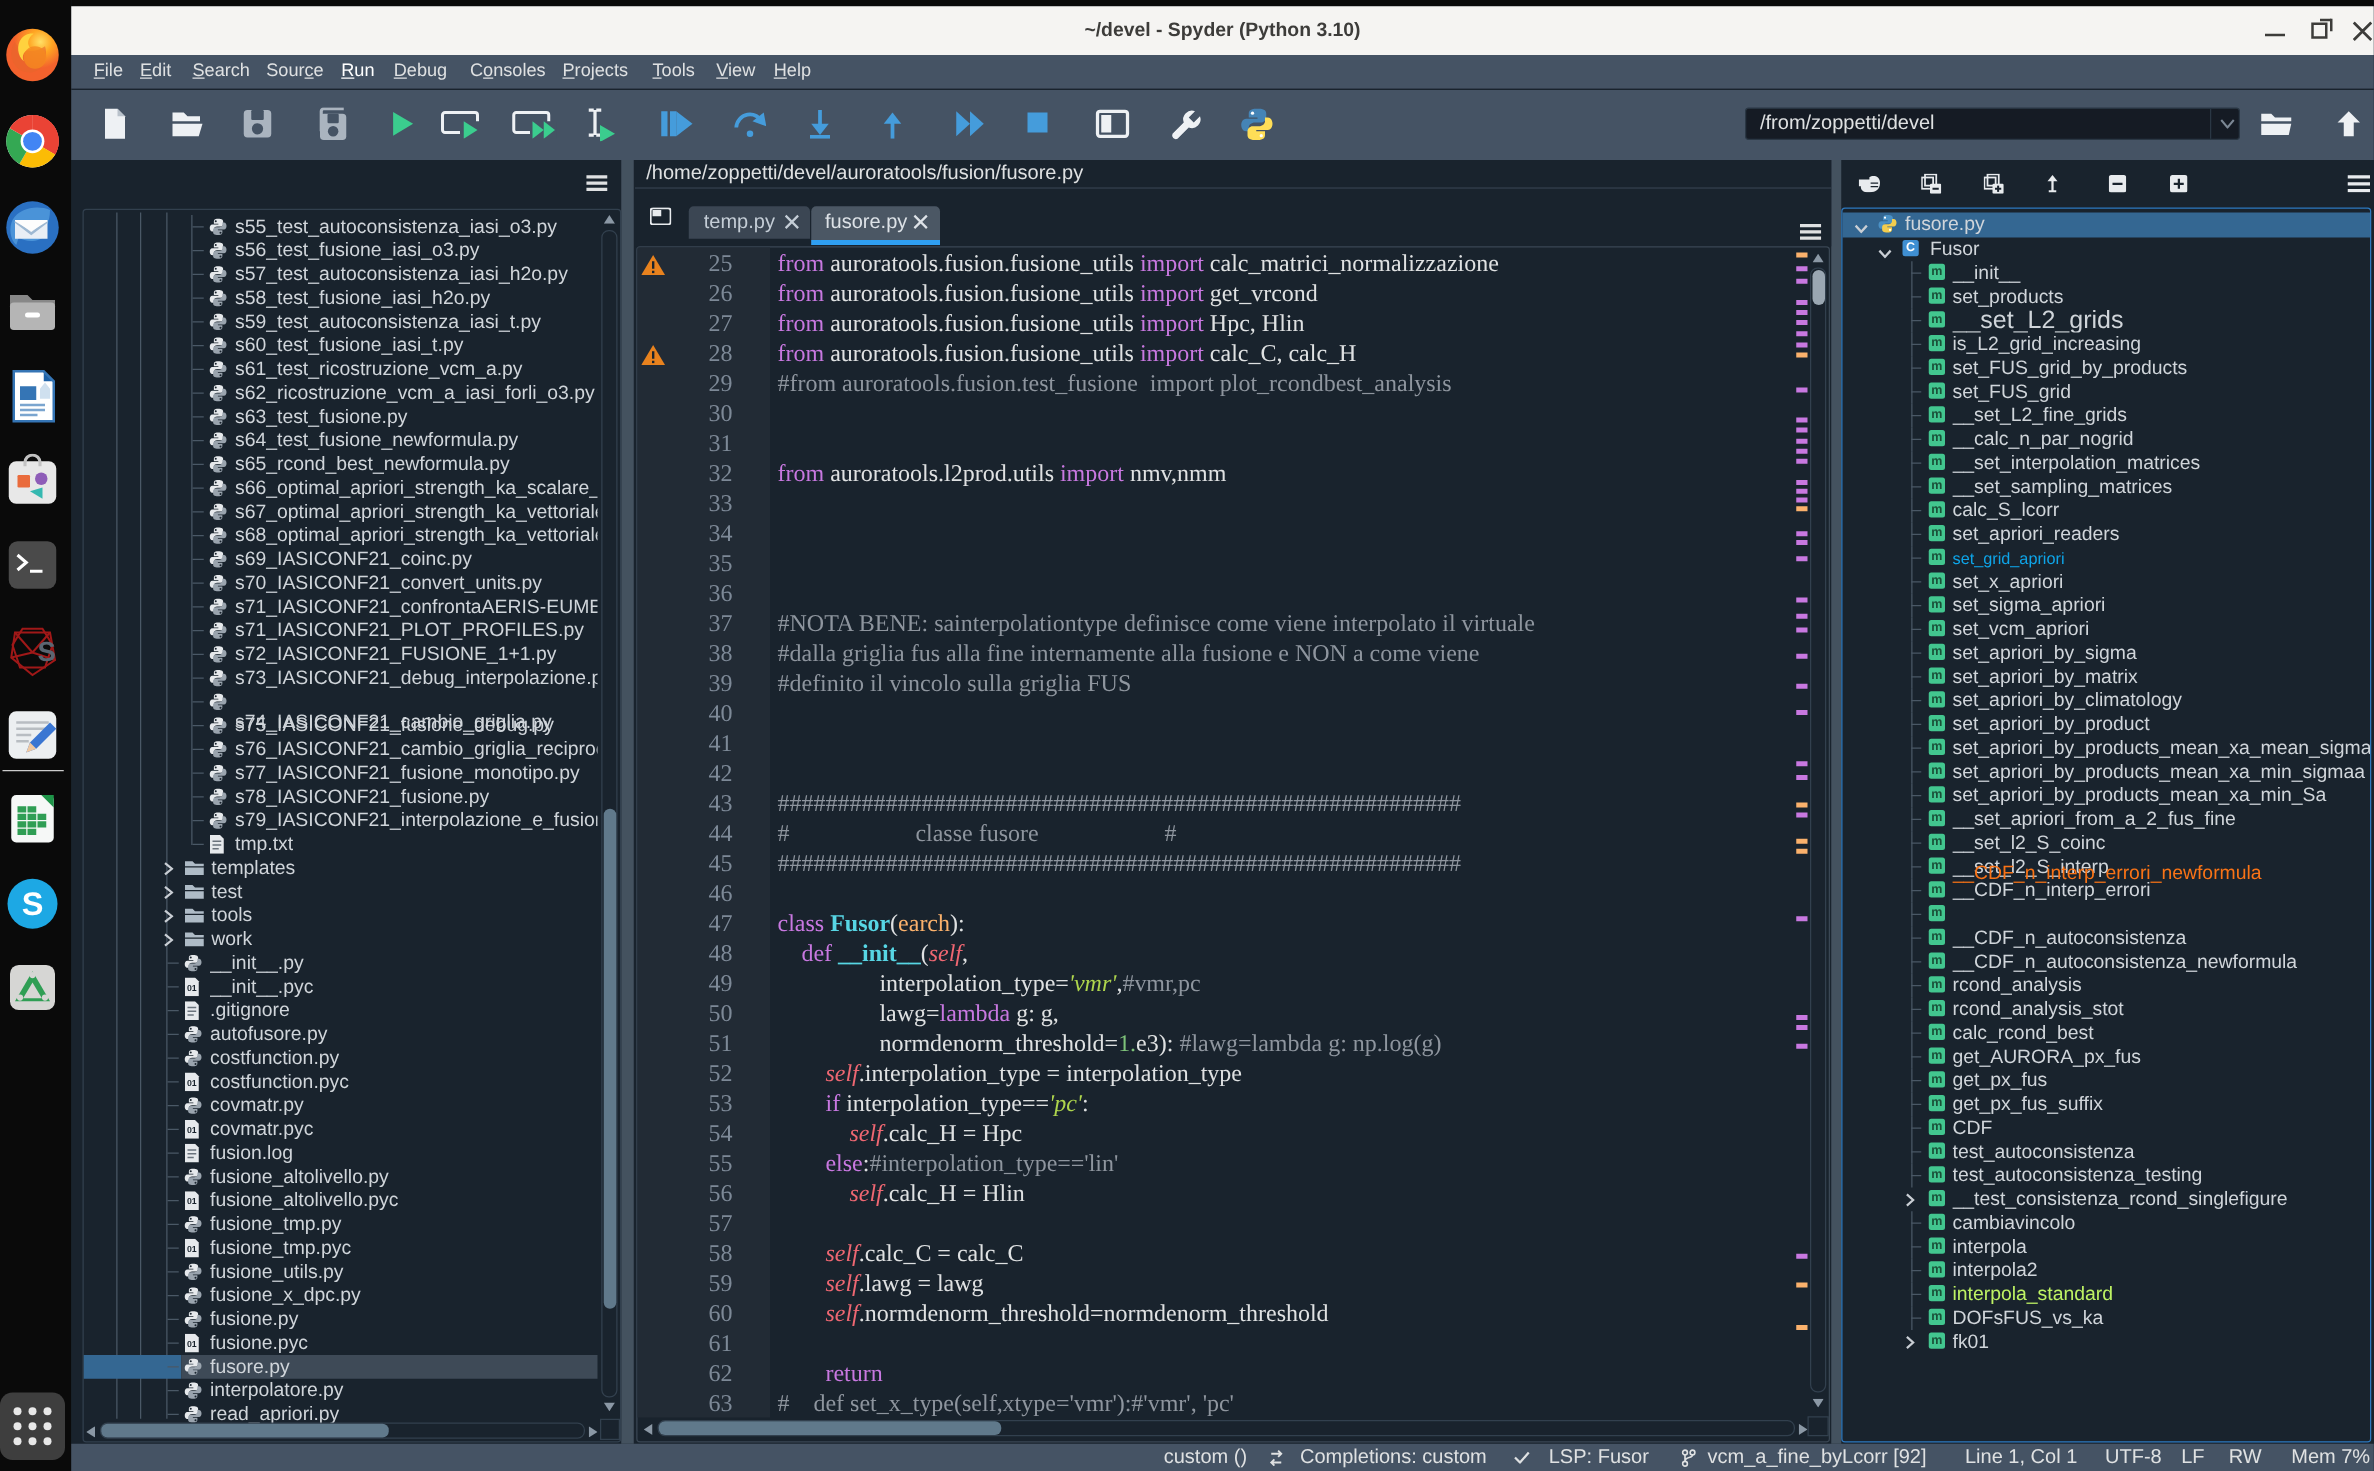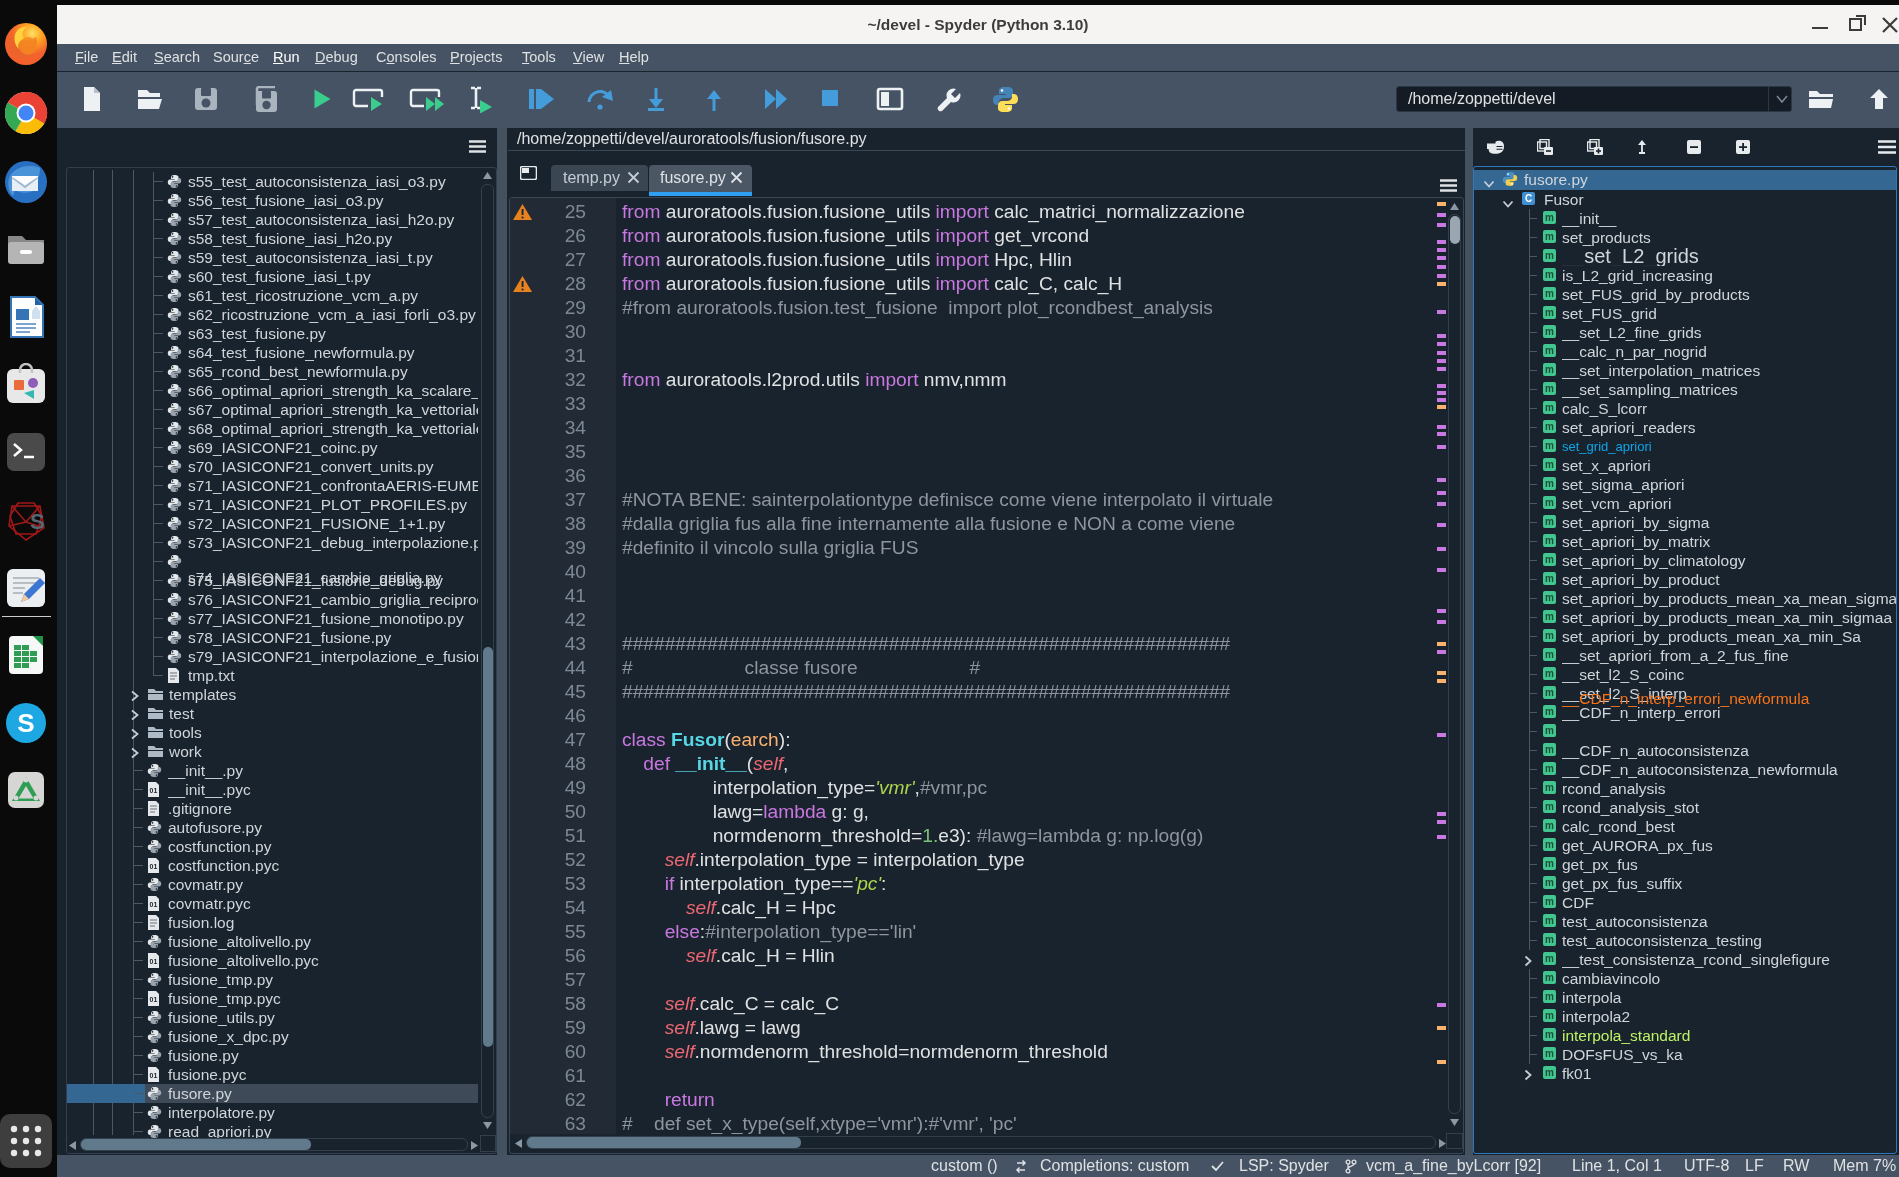--- a/index.html
+++ b/index.html
@@ -1,16 +1,16 @@
 <!DOCTYPE html>
 <html><head><meta charset="utf-8"><style>
 *{margin:0;padding:0;box-sizing:border-box}
 html,body{width:1899px;height:1177px;overflow:hidden;background:#19232d;font-family:"Liberation Sans",sans-serif}
 .abs{position:absolute}
-pre{font-family:Liberation Sans, sans-serif;white-space:pre}
+pre{font-family:Liberation Serif, serif;white-space:pre}
 </style></head><body>
 <div class="abs" style="left:0;top:0;width:57px;height:1177px;background:#0a0a0a"></div>
 <div class="abs" style="left:57px;top:0;width:1842px;height:5px;background:#0a0a0a"></div>
 <div class="abs" style="left:57px;top:5px;width:1842px;height:39px;background:#f5f4f2"></div>
 <div class="abs" style="left:57px;top:44px;width:1842px;height:27px;background:#455364"></div>
 <div class="abs" style="left:57px;top:71px;width:1842px;height:57px;background:#455364;border-top:1px solid #19232d"></div>
 <div class="abs" style="left:57px;top:128px;width:1842px;height:1027px;background:#19232d"></div>
 <div class="abs" style="left:57px;top:1155px;width:1842px;height:22px;background:#455364"></div>
 <div class="abs" style="left:497px;top:128px;width:10px;height:1027px;background:#44525f"></div>
 <div class="abs" style="left:1465px;top:128px;width:8px;height:1027px;background:#44525f"></div>
@@ -103,21 +103,21 @@
 <svg class="abs" style="left:934px;top:86px" width="27" height="27" viewBox="0 0 27 27">
     <path d="M22 3 a7 7 0 0 0 -9 9 L4 21 a3 3 0 0 0 4 4 L17 16 a7 7 0 0 0 9 -9 l-5 5 -4 -4 z" fill="#eef1f4"></path>
   </svg>
 <svg class="abs" style="left:992px;top:86px" width="27" height="27" viewBox="0 0 27 27">
     <path d="M13 1 c-5 0 -6 2 -6 4 v3 h7 v1 h-9 c-3 0 -4 3 -4 5 s1 5 4 5 h2 v-3 c0-2 2-4 5-4 h5 c2 0 4-2 4-4 V5 c0-2 -1-4 -6-4 z" fill="#4584b6"></path>
     <path d="M14 26 c5 0 6-2 6-4 v-3 h-7 v-1 h9 c3 0 4-3 4-5 s-1-5 -4-5 h-2 v3 c0 2 -2 4 -5 4 h-5 c-2 0 -4 2 -4 4 v3 c0 2 1 4 6 4 z" fill="#ffde57"></path>
     <circle cx="10" cy="4.5" r="1.3" fill="#fff"></circle>
     <circle cx="17" cy="22.5" r="1.3" fill="#fff"></circle>
   </svg>
 <div class="abs" style="left:1396px;top:86px;width:396px;height:26px;background:#151b24;border:1px solid #2a3744;border-radius:3px"></div>
-<div class="abs" style="left:1408px;top:86px;height:26px;line-height:26px;font-size:16px;color:#dfe1e2">/home/zoppetti/devel</div>
+<div class="abs" style="left:1408px;top:86px;height:26px;line-height:26px;font-size:16px;color:#dfe1e2">/from/zoppetti/devel</div>
 <div class="abs" style="left:1768px;top:87px;width:1px;height:24px;background:#2a3744"></div>
 <svg class="abs" style="left:1776px;top:95px" width="12" height="8" viewBox="0 0 12 8">
     <path d="M1 1 L6 7 L11 1" fill="none" stroke="#7b8794" stroke-width="1.6"></path>
   </svg>
 <svg class="abs" style="left:1808px;top:88px" width="26" height="22" viewBox="0 0 26 22">
     <path d="M1 3 h8 l3 3 h13 v3 h-24 z" fill="#eef1f4"></path>
     <path d="M1 11 h24 l-2 9 h-22 z" fill="#eef1f4"></path>
   </svg>
 <svg class="abs" style="left:1868px;top:87px" width="22" height="24" viewBox="0 0 22 24">
     <path d="M11 2 L20 11 H15 V22 H7 V11 H2 z" fill="#eef1f4"></path>
@@ -1036,21 +1036,21 @@
 <div class="abs" style="left:1562px;top:1045px;width:334px;height:19px;line-height:19px;font-size:15.5px;color:#d0d5da;white-space:nowrap;overflow:hidden">DOFsFUS_vs_ka</div>
 <div class="abs" style="left:1524px;top:1067px"><svg width="8" height="12" viewBox="0 0 8 12">
       <path d="M1.5 1.5 L6.5 6 L1.5 10.5" fill="none" stroke="#c9ced4" stroke-width="1.8"></path>
     </svg></div>
 <div class="abs" style="left:1543px;top:1066px">
     <div style="width:13px;height:13px;background:#42c68f;border-radius:2px;color:#1a5038;font-size:10px;font-weight:bold;text-align:center;line-height:13px;font-family:'Liberation Sans'">m</div>
   </div>
 <div class="abs" style="left:1562px;top:1064px;width:334px;height:19px;line-height:19px;font-size:15.5px;color:#d0d5da;white-space:nowrap;overflow:hidden">fk01</div>
 <div class="abs" style="left:931px;top:1155px;height:22px;line-height:22px;font-size:16px;color:#dfe1e2">custom ()</div>
 <div class="abs" style="left:1040px;top:1155px;height:22px;line-height:22px;font-size:16px;color:#dfe1e2">Completions: custom</div>
-<div class="abs" style="left:1239px;top:1155px;height:22px;line-height:22px;font-size:16px;color:#dfe1e2">LSP: Spyder</div>
+<div class="abs" style="left:1239px;top:1155px;height:22px;line-height:22px;font-size:16px;color:#dfe1e2">LSP: Fusor</div>
 <div class="abs" style="left:1366px;top:1155px;height:22px;line-height:22px;font-size:16px;color:#dfe1e2">vcm_a_fine_byLcorr [92]</div>
 <div class="abs" style="left:1572px;top:1155px;height:22px;line-height:22px;font-size:16px;color:#dfe1e2">Line 1, Col 1</div>
 <div class="abs" style="left:1684px;top:1155px;height:22px;line-height:22px;font-size:16px;color:#dfe1e2">UTF-8</div>
 <div class="abs" style="left:1745px;top:1155px;height:22px;line-height:22px;font-size:16px;color:#dfe1e2">LF</div>
 <div class="abs" style="left:1783px;top:1155px;height:22px;line-height:22px;font-size:16px;color:#dfe1e2">RW</div>
 <div class="abs" style="left:1833px;top:1155px;height:22px;line-height:22px;font-size:16px;color:#dfe1e2">Mem 7%</div>
 <svg class="abs" style="left:1014px;top:1160px" width="14" height="13" viewBox="0 0 14 13">
     <path d="M3 3 H11 M8.5 0.5 L11 3 L8.5 5.5 M11 10 H3 M5.5 7.5 L3 10 L5.5 12.5" stroke="#dfe1e2" stroke-width="1.5" fill="none"></path>
   </svg>
 <svg class="abs" style="left:1211px;top:1161px" width="13" height="10" viewBox="0 0 13 10">

